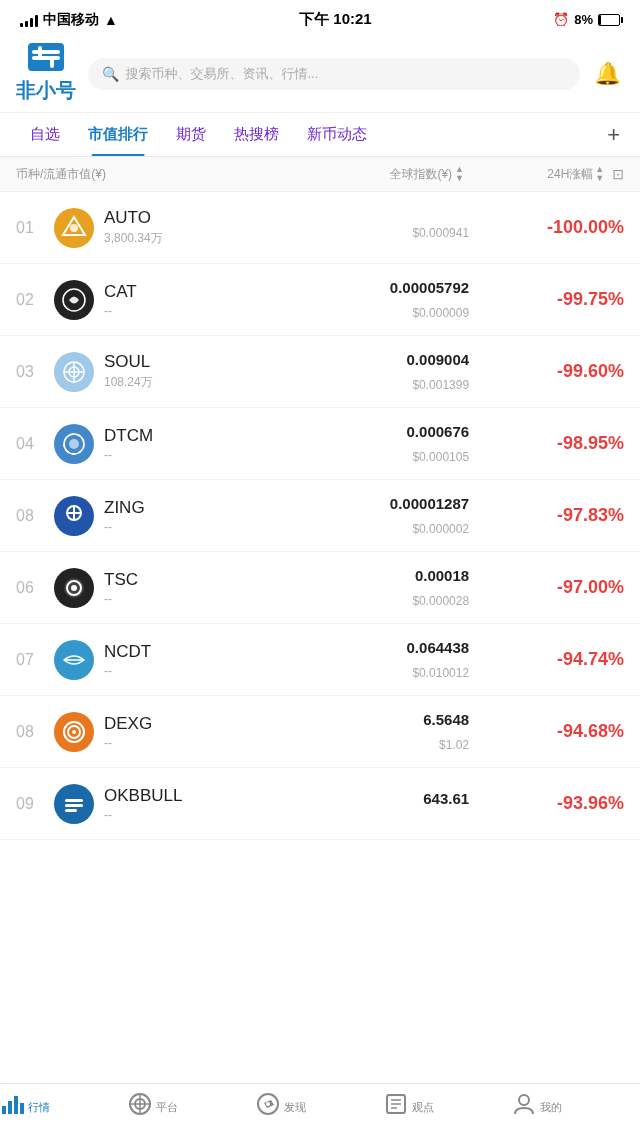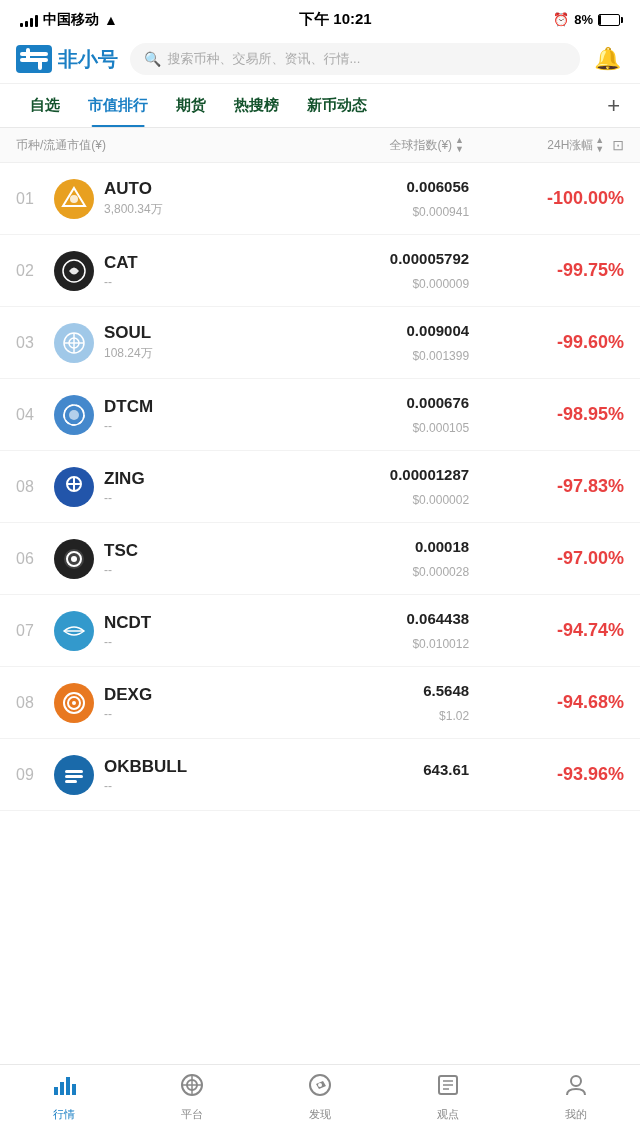--- a/index.html
+++ b/index.html
@@ -64,21 +64,21 @@
     
     .app-header {
       display: flex;
       align-items: center;
       padding: 8px 16px;
       background: #fff;
       border-bottom: 1px solid #f0f0f0;
       gap: 12px;
     }
     .logo {
-      display: flex; align-items: center; gap: 6px;
+      display: flex; align-items: center; gap: 6px; flex-direction: column;
     }
     .logo-icon {
       width: 36px; height: 28px;
       background: #1a7fc4;
       border-radius: 4px;
       display: flex; align-items: center; justify-content: center;
       color: #fff; font-size: 18px; font-weight: bold;
     }
     .logo-text {
       font-size: 20px; font-weight: 700; color: #1a7fc4;
@@ -104,24 +104,23 @@
     .nav-tabs {
       display: flex;
       align-items: center;
       padding: 0 16px;
       border-bottom: 1px solid #e8e8e8;
       background: #fff;
     }
     .nav-tab {
       padding: 12px 14px;
       font-size: 15px;
-      color: #14532d;
+      color: #6d28d9;
       position: relative;
       white-space: nowrap;
-      font-weight: bold;
     }
     .nav-tab.active {
       color: #1a7fc4;
       font-weight: 600;
     }
     .nav-tab.active::after {
       content: '';
       position: absolute;
       bottom: 0; left: 50%;
       transform: translateX(-50%);
@@ -169,40 +168,40 @@
     .coin-icon {
       width: 40px; height: 40px;
       border-radius: 50%;
       margin: 0 10px;
       display: flex; align-items: center; justify-content: center;
       font-size: 22px;
       flex-shrink: 0;
       overflow: hidden;
     }
     .coin-info { flex: 1.5; }
-    .coin-name { font-size: 17px; font-weight: 700; color: #222; }
+    .coin-name { font-size: 17px; font-weight: 400; color: #222; }
     .coin-mcap { font-size: 12px; color: #aaa; margin-top: 2px; }
     .coin-index { flex: 1.8; text-align: right; }
     .index-cny { font-size: 15px; font-weight: 700; color: #222; }
     .index-usd { font-size: 12px; color: #aaa; margin-top: 10px; }
     .coin-change { flex: 1.4; text-align: right; font-size: 18px; font-weight: 700; color: #e84040; }
 
     
     .bottom-nav {
       position: fixed;
       bottom: 0;
       width: 640px;
       display: flex;
       background: #fff;
       border-top: 1px solid #e8e8e8;
       padding: 8px 0 16px;
     }
     .bottom-nav-item {
       flex: 1;
-      display: flex; flex-direction: column; align-items: center; gap: 4px;
+      display: flex; flex-direction: row; align-items: center; gap: 4px;
       font-size: 11px;
       color: #888;
     }
     .bottom-nav-item.active { color: #1a7fc4; }
     .bottom-nav-icon { font-size: 22px; }
 
     .content-scroll {
       padding-bottom: 80px;
     }
   </style>
@@ -286,21 +285,20 @@
       <svg width="26" height="26" viewBox="0 0 26 26">
           <polygon points="13,2 24,20 2,20" fill="none" stroke="white" stroke-width="2"></polygon>
           <circle cx="13" cy="13" r="4" fill="white" opacity="0.8"></circle>
         </svg>
     </div>
     <div class="coin-info">
       <div class="coin-name">AUTO</div>
       <div class="coin-mcap">3,800.34万</div>
     </div>
     <div class="coin-index">
-      <div class="index-cny">0.006056</div>
       <div class="index-usd">$0.000941</div>
     </div>
     <div class="coin-change">-100.00%</div>
   </div>
     <div class="coin-row">
     <div class="rank-num">02</div>
     <div class="coin-icon" style="background:#222; color:white; font-weight:bold;">
       <svg width="26" height="26" viewBox="0 0 26 26">
           <circle cx="13" cy="13" r="11" fill="none" stroke="white" stroke-width="1.5"></circle>
           <path d="M8 13 Q13 6 18 13 Q13 20 8 13Z" fill="white" opacity="0.9"></path>

